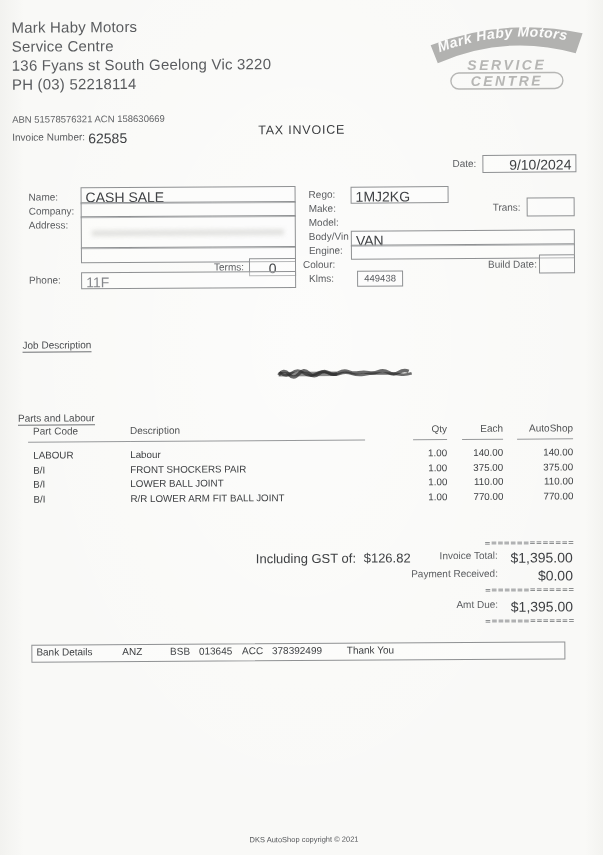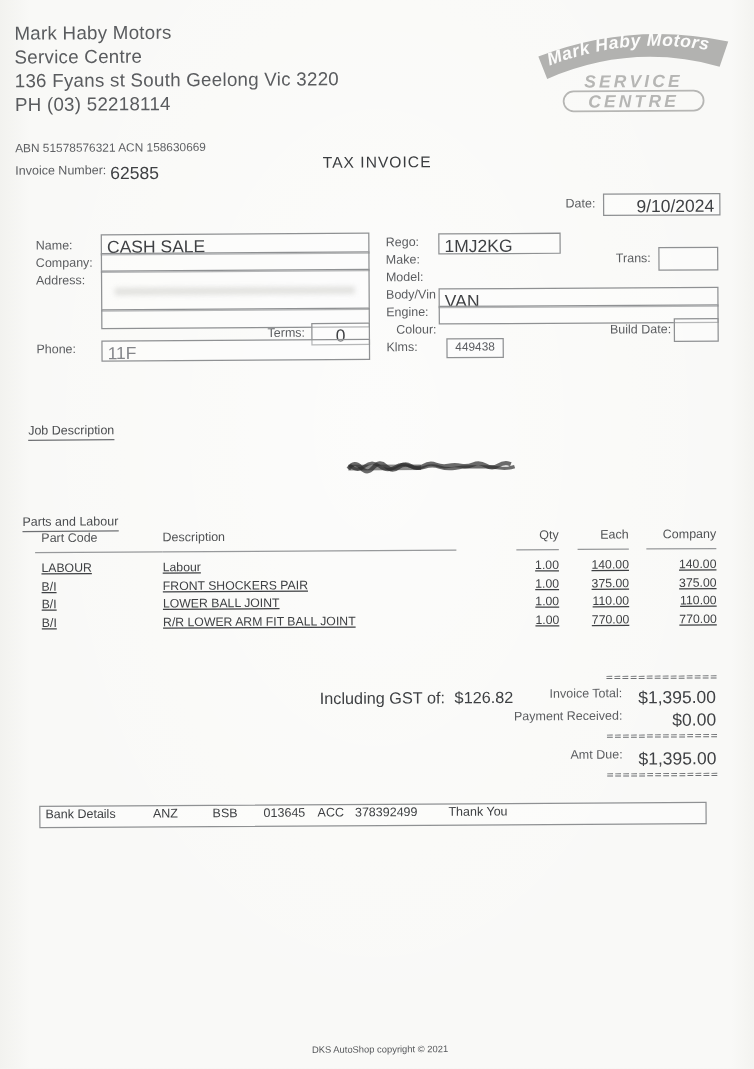--- a/index.html
+++ b/index.html
@@ -17,21 +17,21 @@
   .lbl{font-size:10px;color:#5b5d60;}
   .val{font-size:14px;color:#3f4144;}
   .box{position:absolute;border:1px solid #8f9193;background:rgba(255,255,255,.35);}
   .box .val{position:absolute;left:4px;top:1px;white-space:nowrap;}
   .rule-head{display:inline-block;border-bottom:1px solid #6f7174;padding-bottom:1px;font-size:10px;color:#4a4c4f;}
   .hcell{position:absolute;border-bottom:1px solid #97999b;height:16px;font-size:10px;color:#505254;}
   .r{text-align:right;}
   .sep{font-family:"DejaVu Sans Mono", monospace;font-size:9px;color:#6e7073;letter-spacing:1px;white-space:nowrap;}
   .smudge{position:absolute;left:10px;top:13px;width:192px;height:6px;background:#d9d9d6;filter:blur(2px);opacity:.75;}
   .prow{position:relative;height:14.6px;}
-  .prow span{position:absolute;top:0;font-size:9.8px;color:#3e4043;white-space:nowrap;text-decoration:underline;}
+  .prow span{position:absolute;top:0;font-size:9.8px;color:#3e4043;white-space:nowrap;}
   .prow .c-code{left:5px;}
   .prow .c-desc{left:102px;}
   .prow .c-qty{left:385px;width:34px;text-align:right;}
   .prow .c-each{left:434px;width:41px;text-align:right;}
   .prow .c-ext{left:489px;width:56px;text-align:right;}
   .header-lines{font-size:15px;line-height:19px;color:#5a5c5f;letter-spacing:.2px;}
 </style>
 </head>
 <body>
 
@@ -90,21 +90,21 @@
   </div>
   <div class="box" style="left:82px;top:271px;width:213px;height:15px;">
     <span class="val" style="color:#84868a;">11F</span>
   </div>
 
   <div class="abs lbl" style="left:310px;top:189px;">Rego:</div>
   <div class="abs lbl" style="left:310px;top:203px;">Make:</div>
   <div class="abs lbl" style="left:310px;top:217px;">Model:</div>
   <div class="abs lbl" style="left:310px;top:231px;">Body/Vin</div>
   <div class="abs lbl" style="left:310px;top:245px;">Engine:</div>
-  <div class="abs lbl" style="left:318px;top:259px;">Colour:</div>
+  <div class="abs lbl" style="left:304px;top:259px;">Colour:</div>
   <div class="abs lbl" style="left:310px;top:273px;">Klms:</div>
 
   <div class="box" style="left:352px;top:187px;width:96px;height:15px;">
     <span class="val">1MJ2KG</span>
   </div>
   <div class="abs lbl" style="left:494px;top:203px;">Trans:</div>
   <div class="box" style="left:528px;top:199px;width:46px;height:17px;">
     <span class="val"></span>
   </div>
   <div class="box" style="left:352px;top:231px;width:222px;height:14px;">
@@ -134,21 +134,21 @@
 
   <div class="abs" style="left:18px;top:406px;">
     <span class="rule-head">Parts and Labour</span>
   </div>
 
   <div class="abs" style="left:28px;top:424px;width:545px;height:18px;">
     <div class="hcell" style="left:0;width:97px;padding-left:5px;">Part Code</div>
     <div class="hcell" style="left:102px;width:235px;">Description</div>
     <div class="hcell r" style="left:385px;width:34px;">Qty</div>
     <div class="hcell r" style="left:434px;width:41px;">Each</div>
-    <div class="hcell r" style="left:489px;width:56px;">Company</div>
+    <div class="hcell r" style="left:489px;width:56px;">AutoShop</div>
   </div>
 
   <div class="abs" style="left:28px;top:448px;width:545px;">
     <div class="prow">
       <span class="c-code">LABOUR</span>
       <span class="c-desc">Labour</span>
       <span class="c-qty">1.00</span>
       <span class="c-each">140.00</span>
       <span class="c-ext">140.00</span>
     </div>
@@ -188,21 +188,21 @@
   <div class="abs sep r" style="left:472px;top:586px;width:102px;">==============</div>
   <div class="abs lbl r" style="left:397px;top:600px;width:100px;">Amt Due:</div>
   <div class="abs val r" style="left:492px;top:600px;width:80px;">$1,395.00</div>
   <div class="abs sep r" style="left:472px;top:617px;width:102px;">==============</div>
 
   <div class="box" style="left:30px;top:643px;width:532px;height:16px;">
     <div style="position:absolute;left:4px;top:1px;font-size:10px;color:#3e4043;white-space:nowrap;">
       <span>Bank Details</span>
       <span style="margin-left:27px;">ANZ</span>
       <span style="margin-left:25px;">BSB</span>
-      <span style="margin-left:18px;">013645</span>
+      <span style="margin-left:6px;">013645</span>
       <span style="margin-left:7px;">ACC</span>
       <span style="margin-left:6px;">378392499</span>
       <span style="margin-left:22px;">Thank You</span>
     </div>
   </div>
 
   <div class="abs" style="left:0;right:0;top:835px;text-align:center;font-size:7.5px;color:#55575a;">DKS AutoShop copyright © 2021</div>
 
  </div>
 </div>

